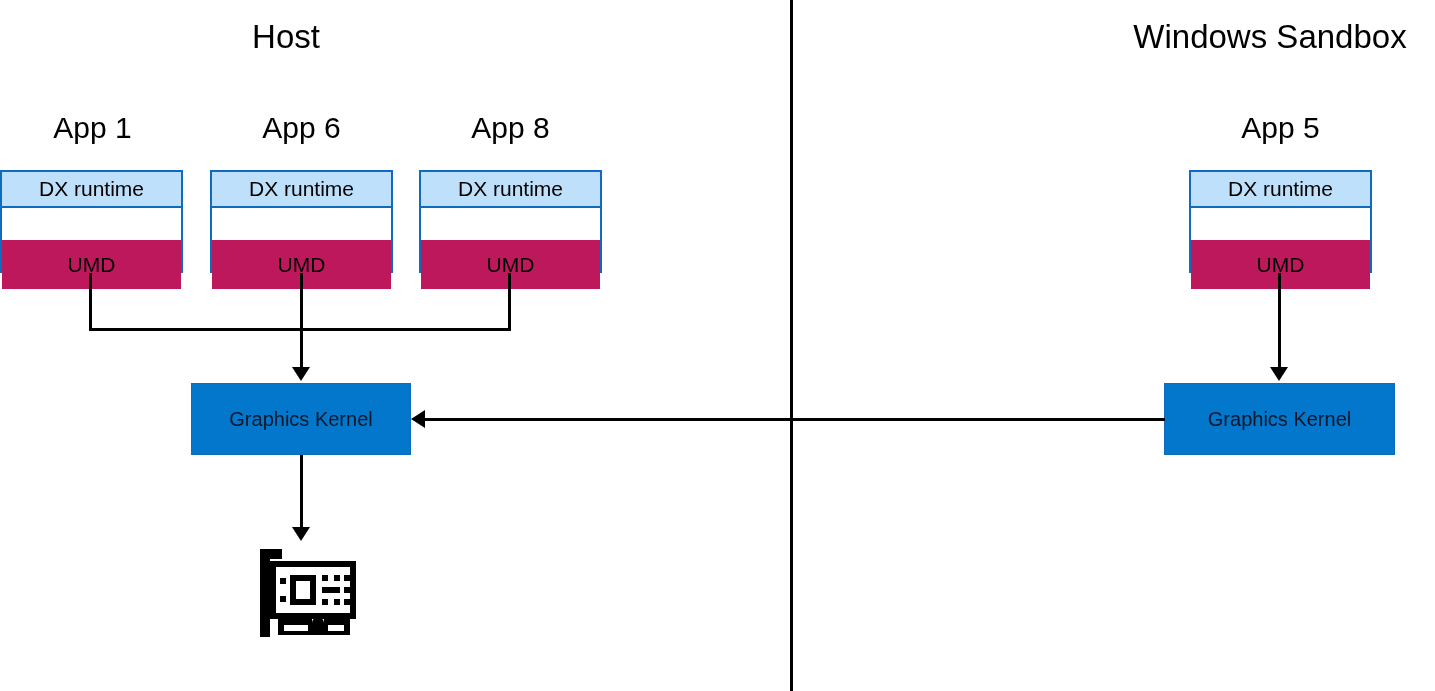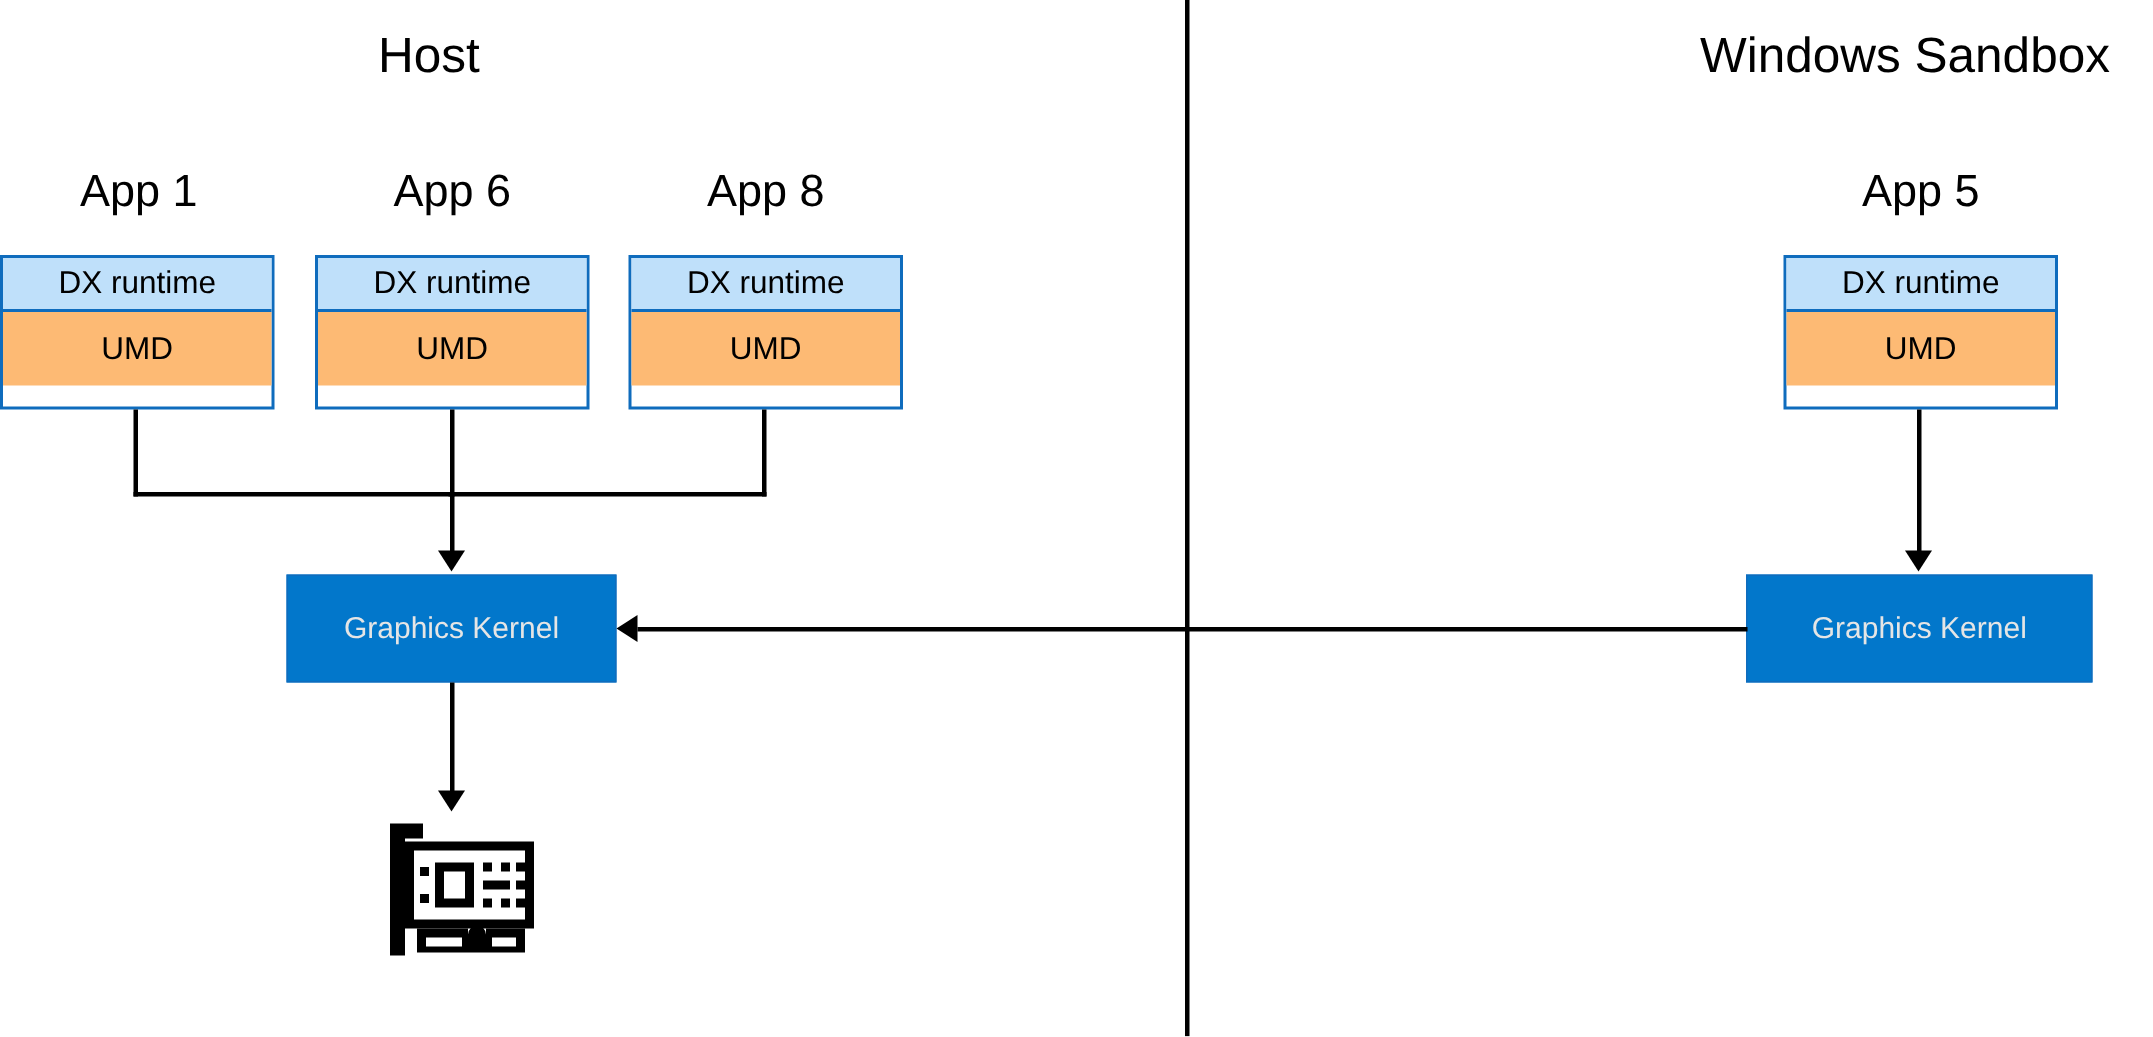--- a/index.html
+++ b/index.html
@@ -55,35 +55,36 @@
     font-size: 21px;
     color: #000000;
     white-space: nowrap;
   }
   .cell-runtime {
     background: #BFE0FA;
     height: 36px;
     border-bottom: 2px solid #0F6CBD;
   }
   .cell-umd {
-    background: #fdba74;
+    background: #be185d;
     height: 49px;
+    margin-top: 32px;
   }
 
   
   .kernel-box {
     position: absolute;
     box-sizing: border-box;
     background: #0277CB;
     border: 1px solid #0F6CBD;
     display: flex;
     align-items: center;
     justify-content: center;
     font-size: 20px;
-    color: #e5e5e5;
+    color: #0f172a;
     white-space: nowrap;
   }
 
   
   .vline {
     position: absolute;
     width: 3px;
     background: #000000;
   }
   .hline {

